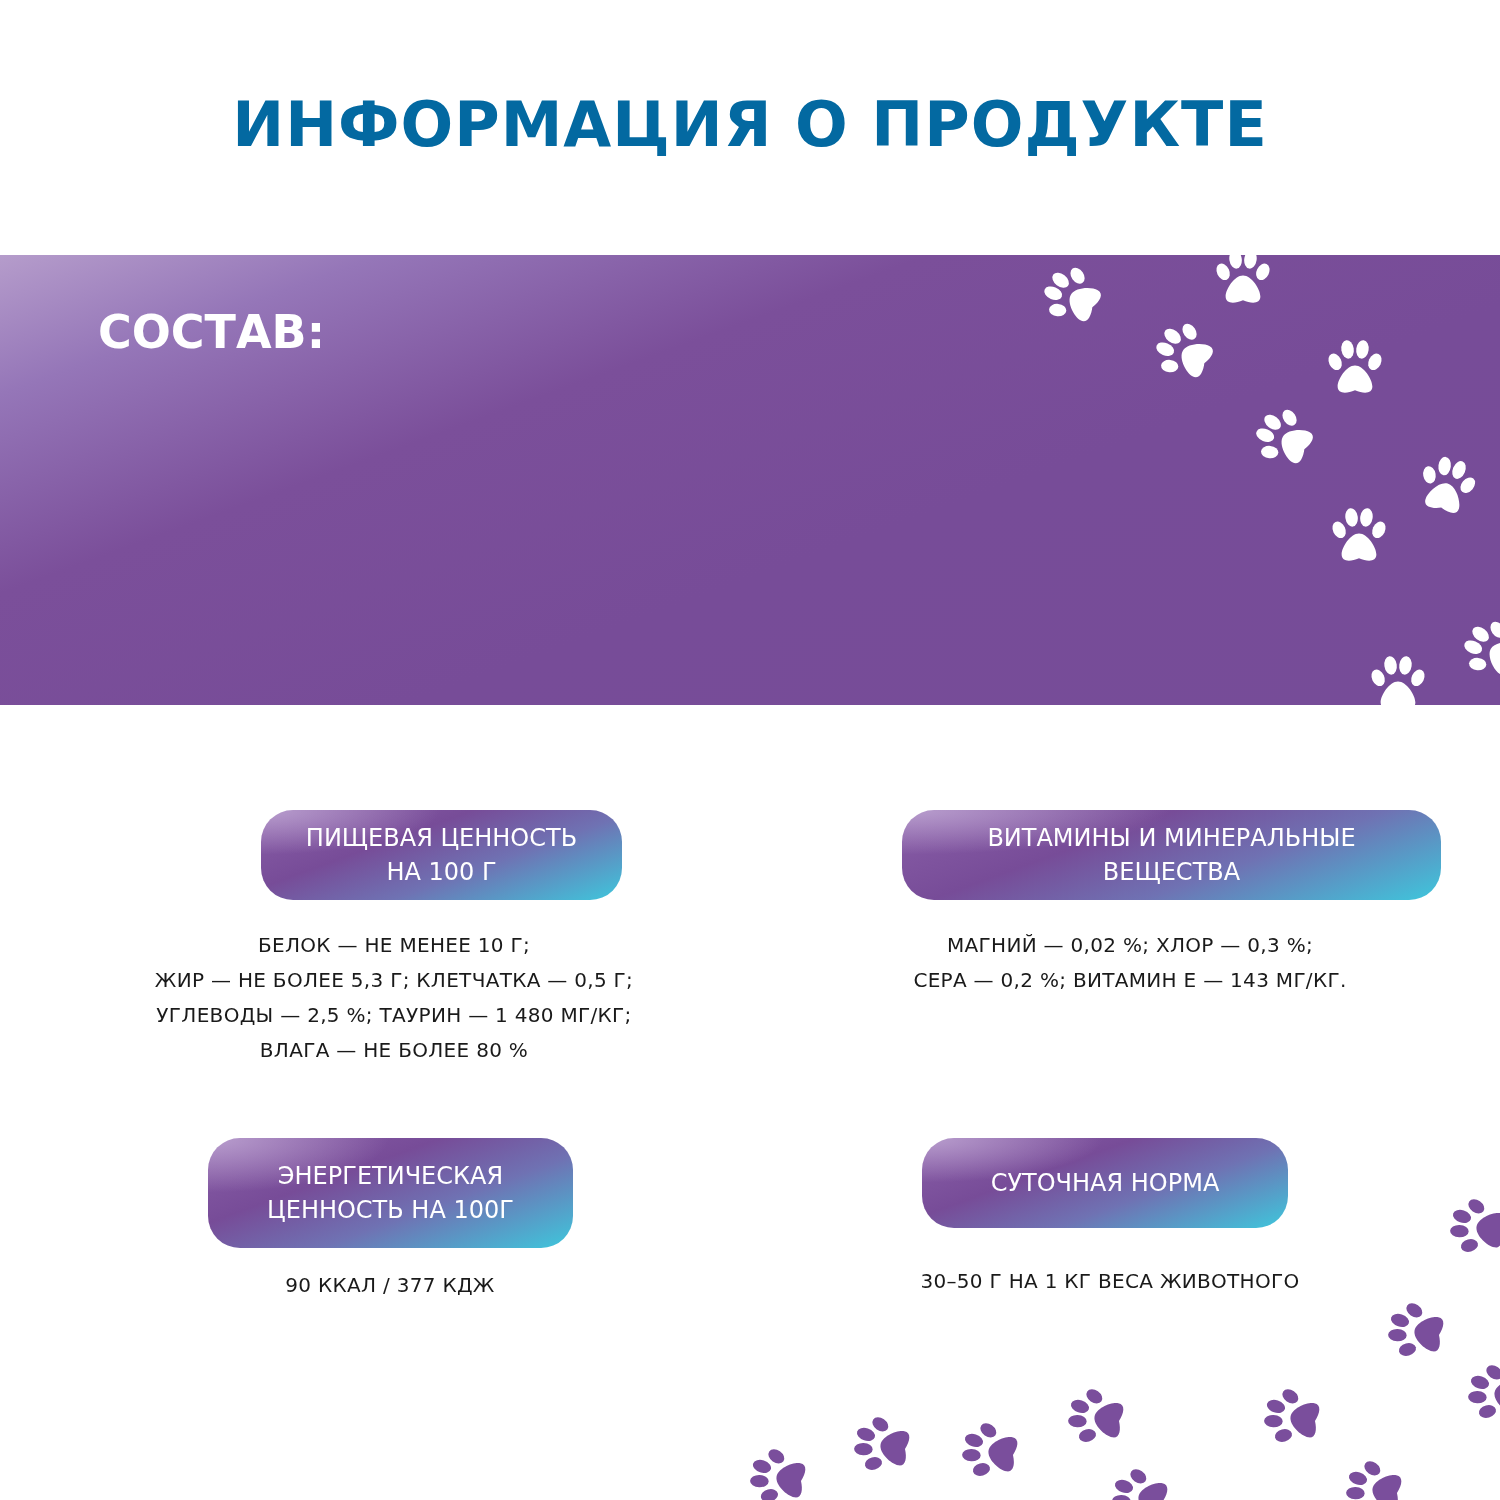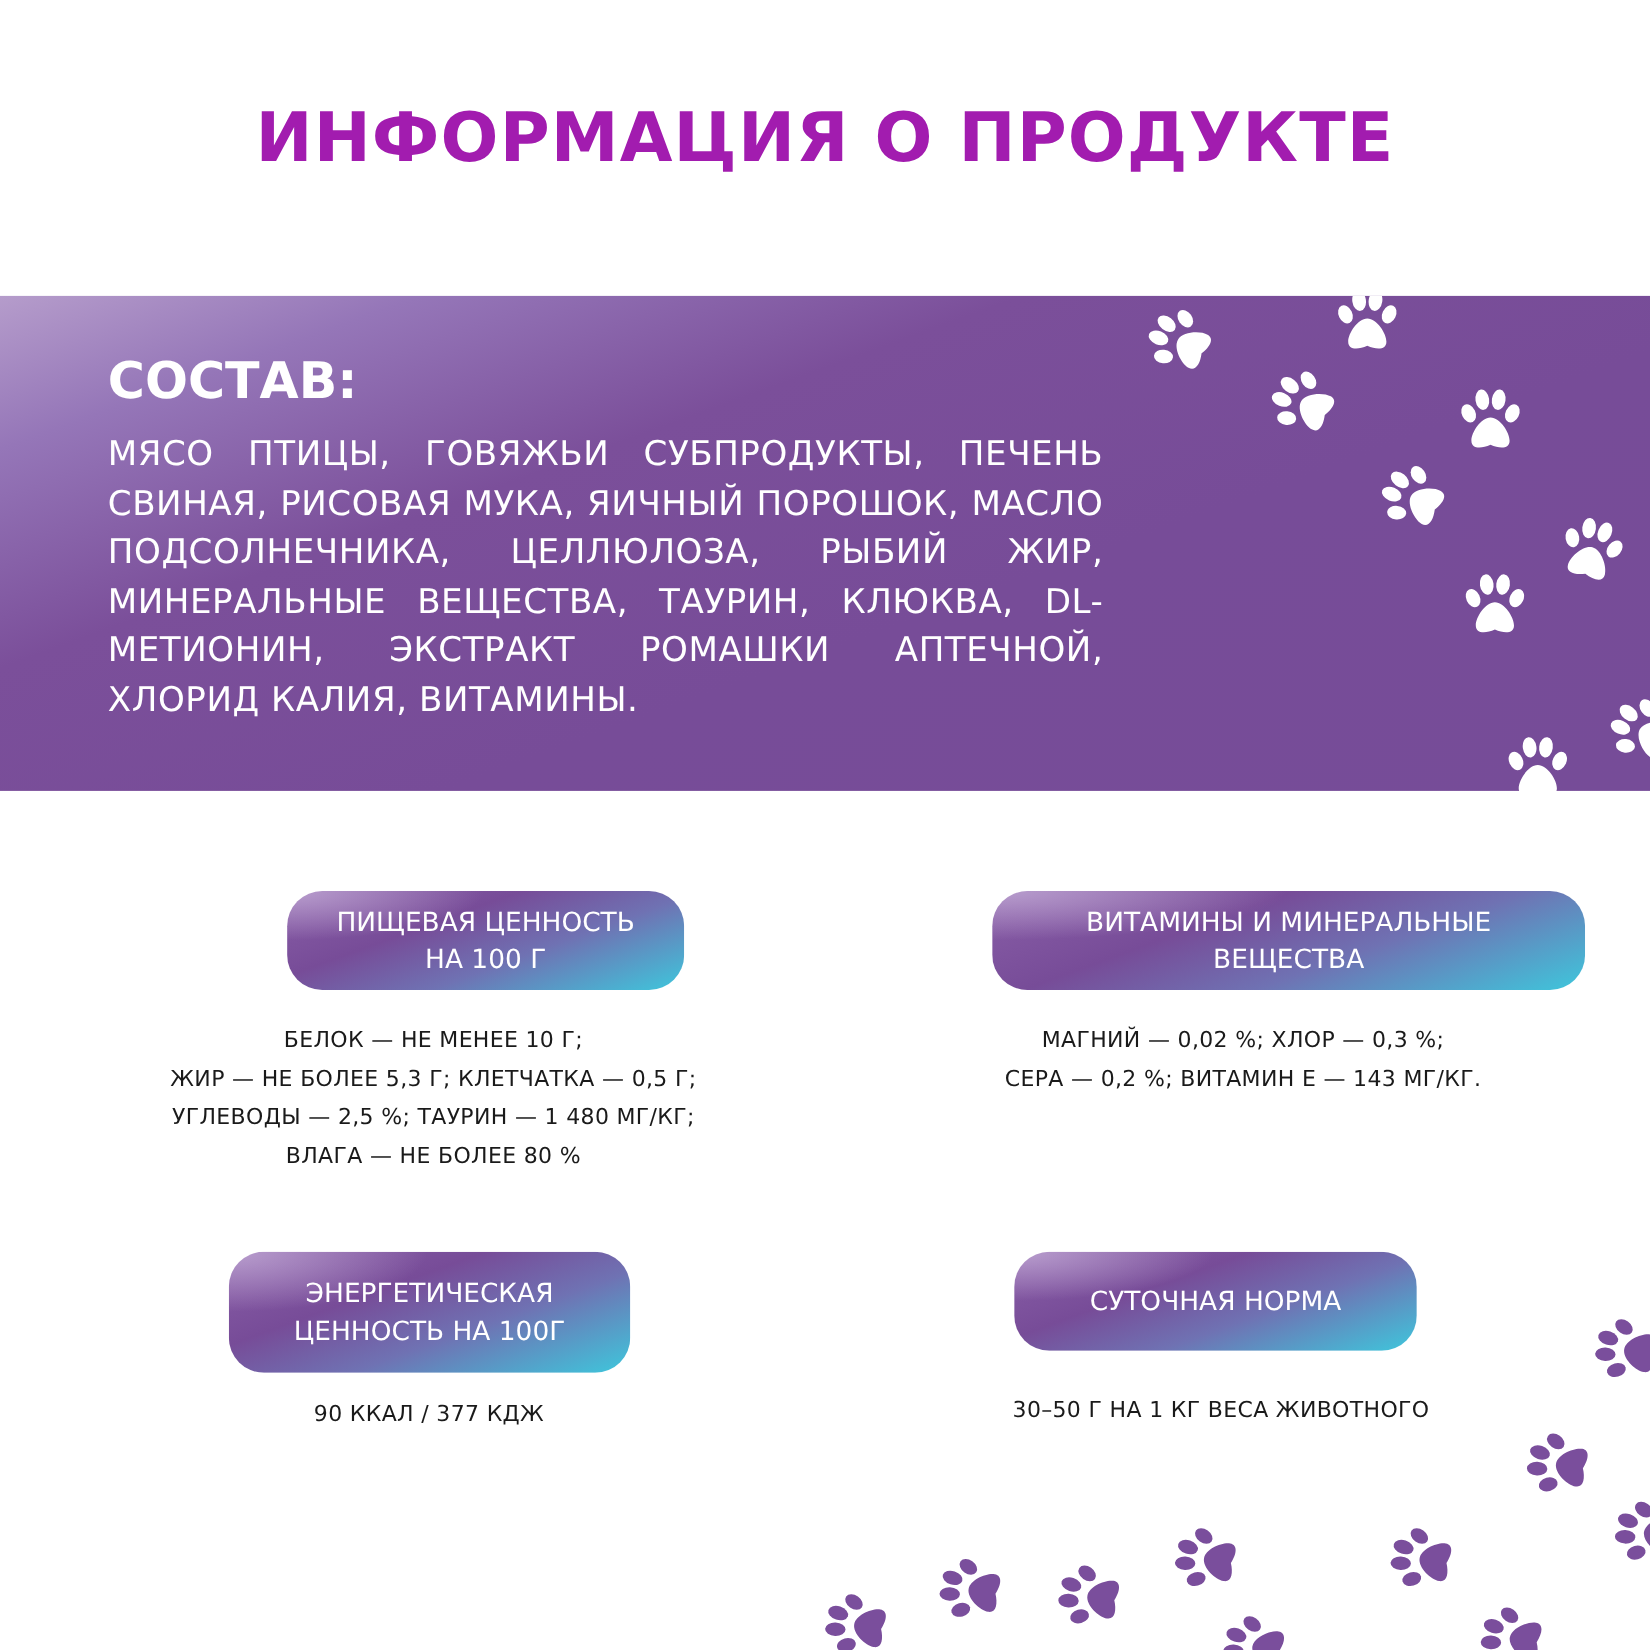--- a/index.html
+++ b/index.html
@@ -2,25 +2,25 @@
 <html><head>
 <meta charset="utf-8">
 <style>
   * { box-sizing: border-box; margin: 0; padding: 0; }
   html, body { width: 1500px; height: 1500px; background: #ffffff; overflow: hidden; }
   body { position: relative; font-family: "DejaVu Sans", "Liberation Sans", sans-serif; color: #1a1a1a; }
 
   .page-title {
     position: absolute; top: 88px; left: 0; width: 1500px; text-align: center;
     font-family: "DejaVu Sans", sans-serif; font-weight: bold; font-size: 62px;
-    color: #a21caf; letter-spacing: 1px;
+    color: #0369a1; letter-spacing: 1px;
   }
 
   .composition-band {
-    position: absolute; top: 269px; left: 0; width: 1500px; height: 450px;
+    position: absolute; top: 255px; left: 0; width: 1500px; height: 450px;
     background: linear-gradient(160deg, #b59ccb 0%, #9576b8 14%, #7b4f9a 34%, #774c98 60%, #764c98 100%);
     overflow: hidden;
   }
   .composition-title {
     position: absolute; top: 50px; left: 98px;
     font-family: "DejaVu Sans", sans-serif; font-size: 46px; color: #ffffff; letter-spacing: 0px;
   }
   .composition-text {
     position: absolute; top: 122px; left: 98px; width: 905px;
     font-family: "DejaVu Sans", sans-serif; font-size: 31px; line-height: 44.5px;
@@ -56,21 +56,20 @@
       <ellipse cx="82" cy="40" rx="10" ry="14" transform="rotate(25 82 40)"></ellipse>
       <path d="M50 46 C 36 46, 22 68, 22 80 C 22 92, 36 92, 50 86 C 64 92, 78 92, 78 80 C 78 68, 64 46, 50 46 Z"></path>
     </symbol>
   </defs>
 </svg>
 
 <h1 class="page-title">ИНФОРМАЦИЯ О ПРОДУКТЕ</h1>
 
 <section class="composition-band">
   <h2 class="composition-title">СОСТАВ:</h2>
-  <p class="composition-text">МЯСО ПТИЦЫ, ГОВЯЖЬИ СУБПРОДУКТЫ, ПЕЧЕНЬ СВИНАЯ, РИСОВАЯ МУКА, ЯИЧНЫЙ ПОРОШОК, МАСЛО ПОДСОЛНЕЧНИКА, ЦЕЛЛЮЛОЗА, РЫБИЙ ЖИР, МИНЕРАЛЬНЫЕ ВЕЩЕСТВА, ТАУРИН, КЛЮКВА, DL- МЕТИОНИН, ЭКСТРАКТ РОМАШКИ АПТЕЧНОЙ, ХЛОРИД КАЛИЯ, ВИТАМИНЫ.</p>
 
   <div class="paw" style="left:1042px;top:10px;transform:rotate(-60deg);">
       <svg width="62" height="62" fill="#ffffff">
         <use href="#paw"></use>
       </svg>
     </div>
   <div class="paw" style="left:1212px;top:-8px;">
       <svg width="62" height="62" fill="#ffffff">
         <use href="#paw"></use>
       </svg>

